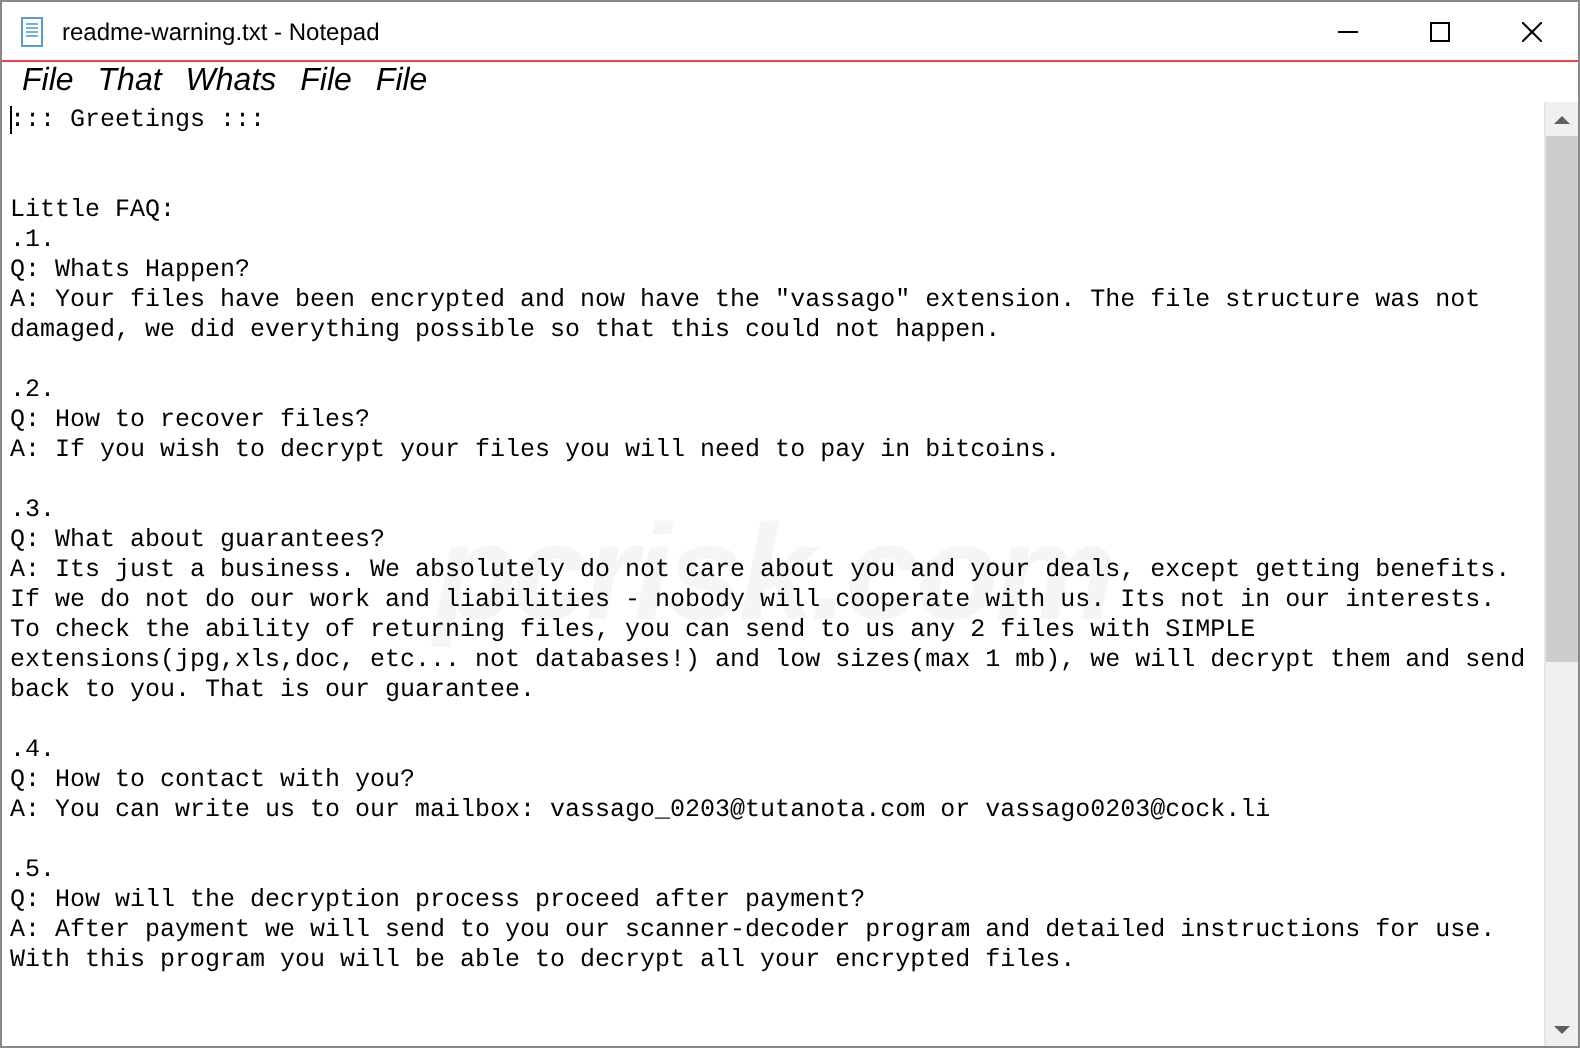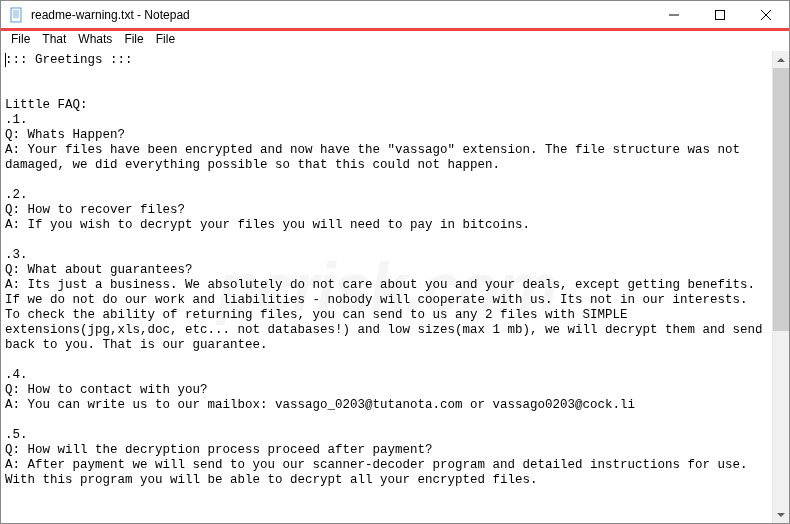--- a/index.html
+++ b/index.html
@@ -1,22 +1,22 @@
 <!DOCTYPE html>
 <html><head>
   <meta charset="utf-8">
   <style>
     * { margin: 0; padding: 0; box-sizing: border-box; }
     body { font-family: "Segoe UI", sans-serif; background: #fff; width: 790px; height: 524px; overflow: hidden; border: 1px solid #888; }
-    .titlebar { height: 30px; background: #fff; display: flex; align-items: center; border-bottom: 3px solid #ef4444; }
+    .titlebar { height: 30px; background: #fff; display: flex; align-items: center; border-bottom: 1px solid #ef4444; }
     .titlebar-icon { width: 16px; height: 16px; margin: 0 6px 0 8px; display: inline-flex; align-items: center; justify-content: center; }
     .titlebar-title { flex: 1; font-size: 12px; color: #000; }
     .win-buttons { display: flex; height: 100%; }
     .win-btn { width: 46px; height: 100%; display: flex; align-items: center; justify-content: center; background: #fff; }
-    .menubar { height: 20px; display: flex; align-items: flex-start; padding: 0 4px; font-size: 12px; background: #fff; }
+    .menubar { height: 20px; display: flex; align-items: flex-start; padding: 0 4px; font-size: 16px; background: #fff; font-style: italic; }
     .menubar span { padding: 1px 6px; cursor: default; }
     .text-area-wrap { position: relative; height: calc(524px - 30px - 20px - 2px); display: flex; }
     .text-area { flex: 1; padding: 2px 4px; font-family: Consolas, "Courier New", monospace; font-size: 12.5px; line-height: 15px; color: #000; white-space: pre-wrap; word-wrap: break-word; overflow: hidden; position: relative; }
     .cursor { display: inline-block; width: 1px; height: 14px; background: #000; vertical-align: text-bottom; position: absolute; left: 4px; top: 2px; }
     .scrollbar { width: 17px; background: #f0f0f0; display: flex; flex-direction: column; border-left: 1px solid #e5e5e5; }
     .scroll-btn { height: 17px; display: flex; align-items: center; justify-content: center; background: #f0f0f0; font-size: 8px; color: #606060; }
     .scroll-track { flex: 1; background: #f0f0f0; position: relative; }
     .scroll-thumb { position: absolute; top: 0; left: 0; right: 0; height: 60%; background: #cdcdcd; }
     .watermark { position: absolute; top: 50%; left: 50%; transform: translate(-50%, -50%); font-size: 68px; font-style: italic; font-weight: bold; color: rgba(0,0,0,0.04); pointer-events: none; font-family: Liberation Sans, sans-serif; letter-spacing: -2px; white-space: nowrap; }
   </style>

